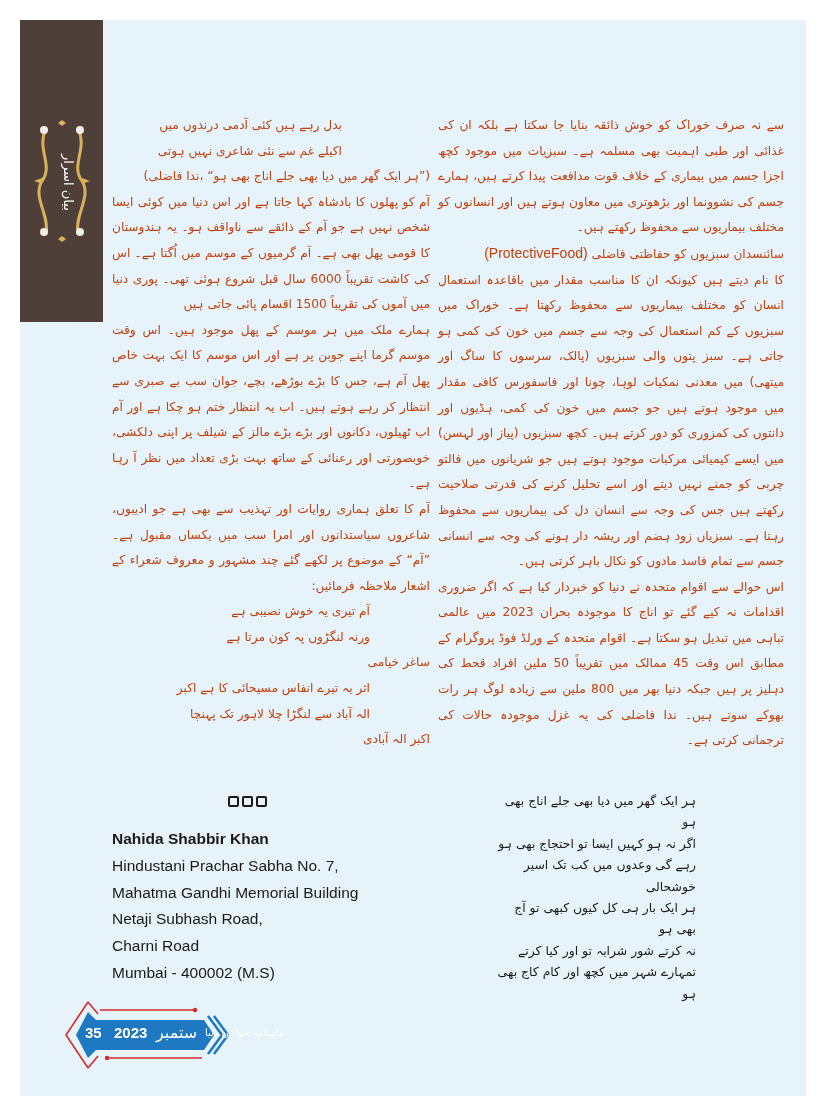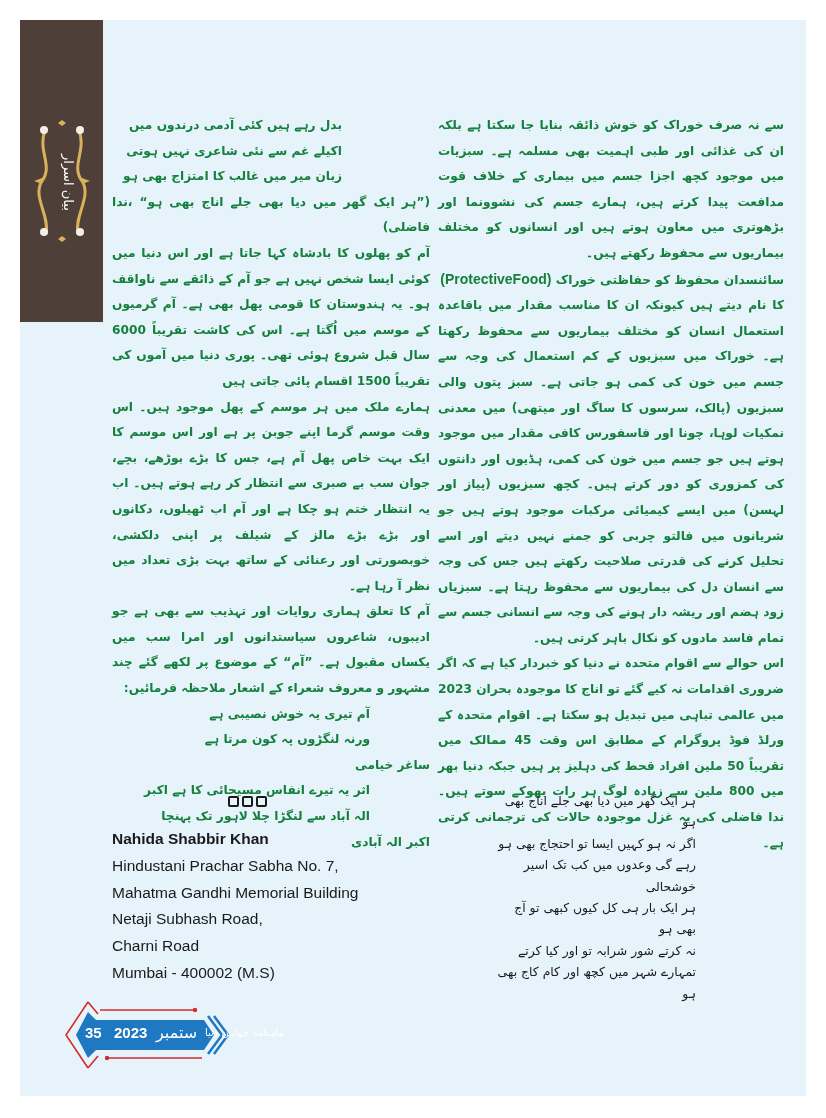--- a/index.html
+++ b/index.html
@@ -5,21 +5,21 @@
   html, body { margin:0; padding:0; background:#ffffff; }
   body { width:826px; height:1118px; position:relative; overflow:hidden;
          font-family:"DejaVu Sans", sans-serif; color:#1a1a1a; }
   .page { position:absolute; left:20px; top:20px; width:786px; height:1076px; background:#e6f3fb; }
   .sidebar { position:absolute; left:20px; top:20px; width:83px; height:302px; background:#4e3f38; }
   .ornament { position:absolute; left:30px; top:120px; width:64px; height:122px; }
   .sidebar-title { position:absolute; left:48px; top:152px; width:28px; height:60px;
                    writing-mode:vertical-rl; color:#ffffff; font-size:13px; text-align:center;
                    direction:rtl; font-family:"DejaVu Sans", sans-serif; }
   .urdu { direction:rtl; text-align:justify; font-family:"DejaVu Sans", sans-serif;
-          font-size:12.2px; line-height:25.6px; color:#15803d;font-weight:bold; }
+          font-size:12.2px; line-height:25.6px; color:#c2410c; }
   .col-left { position:absolute; left:112px; top:113px; width:318px; }
   .col-right { position:absolute; left:438px; top:113px; width:346px; }
   .verse { text-align:right; padding-right:88px; }
   .verse-center { text-align:right; }
   .poet { text-align:right; }
   .para { text-indent:0; }
   .latin { direction:ltr; unicode-bidi:embed; font-family:"Liberation Sans", sans-serif; font-size:14px; }
   .divider-squares { position:absolute; left:228px; top:796px; display:flex; gap:3px; }
   .sq { width:11px; height:11px; border:2px solid #1a1a1a; border-radius:2px; box-sizing:border-box; }
   .address { position:absolute; left:112px; top:826px; font-family:"Liberation Sans", sans-serif;
@@ -46,21 +46,20 @@
   <path d="M28 3 L32 0 L36 3 L32 6 Z" fill="#d8b15a"></path>
   <path d="M28 119 L32 116 L36 119 L32 122 Z" fill="#d8b15a"></path>
   <path d="M4 61 L12 58 L12 64 Z" fill="#d8b15a"></path>
   <path d="M60 61 L52 58 L52 64 Z" fill="#d8b15a"></path>
 </svg>
 <div class="sidebar-title">بیان اسرار</div>
 
 <div class="col-left urdu">
   <div class="verse">بدل رہے ہیں کئی آدمی درندوں میں</div>
   <div class="verse">اکیلے غم سے نئی شاعری نہیں ہوتی</div>
-  <div class="verse">زبان میر میں غالب کا امتزاج بھی ہو</div>
   <div>(”ہر ایک گھر میں دیا بھی جلے اناج بھی ہو“ ،ندا فاضلی)</div>
   <div class="para">آم کو پھلوں کا بادشاہ کہا جاتا ہے اور اس دنیا میں کوئی ایسا شخص نہیں ہے جو آم کے ذائقے سے ناواقف ہو۔ یہ ہندوستان کا قومی پھل بھی ہے۔ آم گرمیوں کے موسم میں اُگتا ہے۔ اس کی کاشت تقریباً 6000 سال قبل شروع ہوئی تھی۔ پوری دنیا میں آموں کی تقریباً 1500 اقسام پائی جاتی ہیں</div>
   <div class="para">ہمارے ملک میں ہر موسم کے پھل موجود ہیں۔ اس وقت موسم گرما اپنے جوبن پر ہے اور اس موسم کا ایک بہت خاص پھل آم ہے، جس کا بڑے بوڑھے، بچے، جوان سب بے صبری سے انتظار کر رہے ہوتے ہیں۔ اب یہ انتظار ختم ہو چکا ہے اور آم اب ٹھیلوں، دکانوں اور بڑے بڑے مالز کے شیلف پر اپنی دلکشی، خوبصورتی اور رعنائی کے ساتھ بہت بڑی تعداد میں نظر آ رہا ہے۔</div>
   <div class="para">آم کا تعلق ہماری روایات اور تہذیب سے بھی ہے جو ادیبوں، شاعروں سیاستدانوں اور امرا سب میں یکساں مقبول ہے۔ ”آم“ کے موضوع پر لکھے گئے چند مشہور و معروف شعراء کے اشعار ملاحظہ فرمائیں:</div>
   <div class="verse-center" style="padding-right:60px">آم تیری یہ خوش نصیبی ہے</div>
   <div class="verse-center" style="padding-right:60px">ورنہ لنگڑوں پہ کون مرتا ہے</div>
   <div class="poet">ساغر خیامی</div>
   <div class="verse-center" style="padding-right:60px">اثر یہ تیرے انفاس مسیحائی کا ہے اکبر</div>
   <div class="verse-center" style="padding-right:60px">الہ آباد سے لنگڑا چلا لاہور تک پہنچا</div>
   <div class="poet">اکبر الہ آبادی</div>
@@ -77,21 +76,21 @@
   <div>Hindustani Prachar Sabha No. 7,</div>
   <div>Mahatma Gandhi Memorial Building</div>
   <div>Netaji Subhash Road,</div>
   <div>Charni Road</div>
   <div>Mumbai - 400002 (M.S)</div>
 </div>
 
 <div class="col-right urdu">
   <div class="para">سے نہ صرف خوراک کو خوش ذائقہ بنایا جا سکتا ہے بلکہ ان کی غذائی اور طبی اہمیت بھی مسلمہ ہے۔ سبزیات میں موجود کچھ اجزا جسم میں بیماری کے خلاف قوت مدافعت پیدا کرتے ہیں، ہمارے جسم کی نشوونما اور بڑھوتری میں معاون ہوتے ہیں اور انسانوں کو مختلف بیماریوں سے محفوظ رکھتے ہیں۔</div>
   <div class="para">
-    <span>سائنسدان محفوظ کو حفاظتی خوراک</span>
+    <span>سائنسدان سبزیوں کو حفاظتی فاضلی</span>
     <span class="latin">(ProtectiveFood)</span>
   </div>
   <div class="para">کا نام دیتے ہیں کیونکہ ان کا مناسب مقدار میں باقاعدہ استعمال انسان کو مختلف بیماریوں سے محفوظ رکھتا ہے۔ خوراک میں سبزیوں کے کم استعمال کی وجہ سے جسم میں خون کی کمی ہو جاتی ہے۔ سبز پتوں والی سبزیوں (پالک، سرسوں کا ساگ اور میتھی) میں معدنی نمکیات لوہا، چونا اور فاسفورس کافی مقدار میں موجود ہوتے ہیں جو جسم میں خون کی کمی، ہڈیوں اور دانتوں کی کمزوری کو دور کرتے ہیں۔ کچھ سبزیوں (پیاز اور لہسن) میں ایسے کیمیائی مرکبات موجود ہوتے ہیں جو شریانوں میں فالتو چربی کو جمنے نہیں دیتے اور اسے تحلیل کرنے کی قدرتی صلاحیت رکھتے ہیں جس کی وجہ سے انسان دل کی بیماریوں سے محفوظ رہتا ہے۔ سبزیاں زود ہضم اور ریشہ دار ہونے کی وجہ سے انسانی جسم سے تمام فاسد مادوں کو نکال باہر کرتی ہیں۔</div>
   <div class="para">اس حوالے سے اقوام متحدہ نے دنیا کو خبردار کیا ہے کہ اگر ضروری اقدامات نہ کیے گئے تو اناج کا موجودہ بحران 2023 میں عالمی تباہی میں تبدیل ہو سکتا ہے۔ اقوام متحدہ کے ورلڈ فوڈ پروگرام کے مطابق اس وقت 45 ممالک میں تقریباً 50 ملین افراد قحط کی دہلیز پر ہیں جبکہ دنیا بھر میں 800 ملین سے زیادہ لوگ ہر رات بھوکے سوتے ہیں۔ ندا فاضلی کی یہ غزل موجودہ حالات کی ترجمانی کرتی ہے۔</div>
 </div>
 
 <div class="ghazal">
   <div>ہر ایک گھر میں دیا بھی جلے اناج بھی ہو</div>
   <div>اگر نہ ہو کہیں ایسا تو احتجاج بھی ہو</div>
   <div>رہے گی وعدوں میں کب تک اسیر خوشحالی</div>

